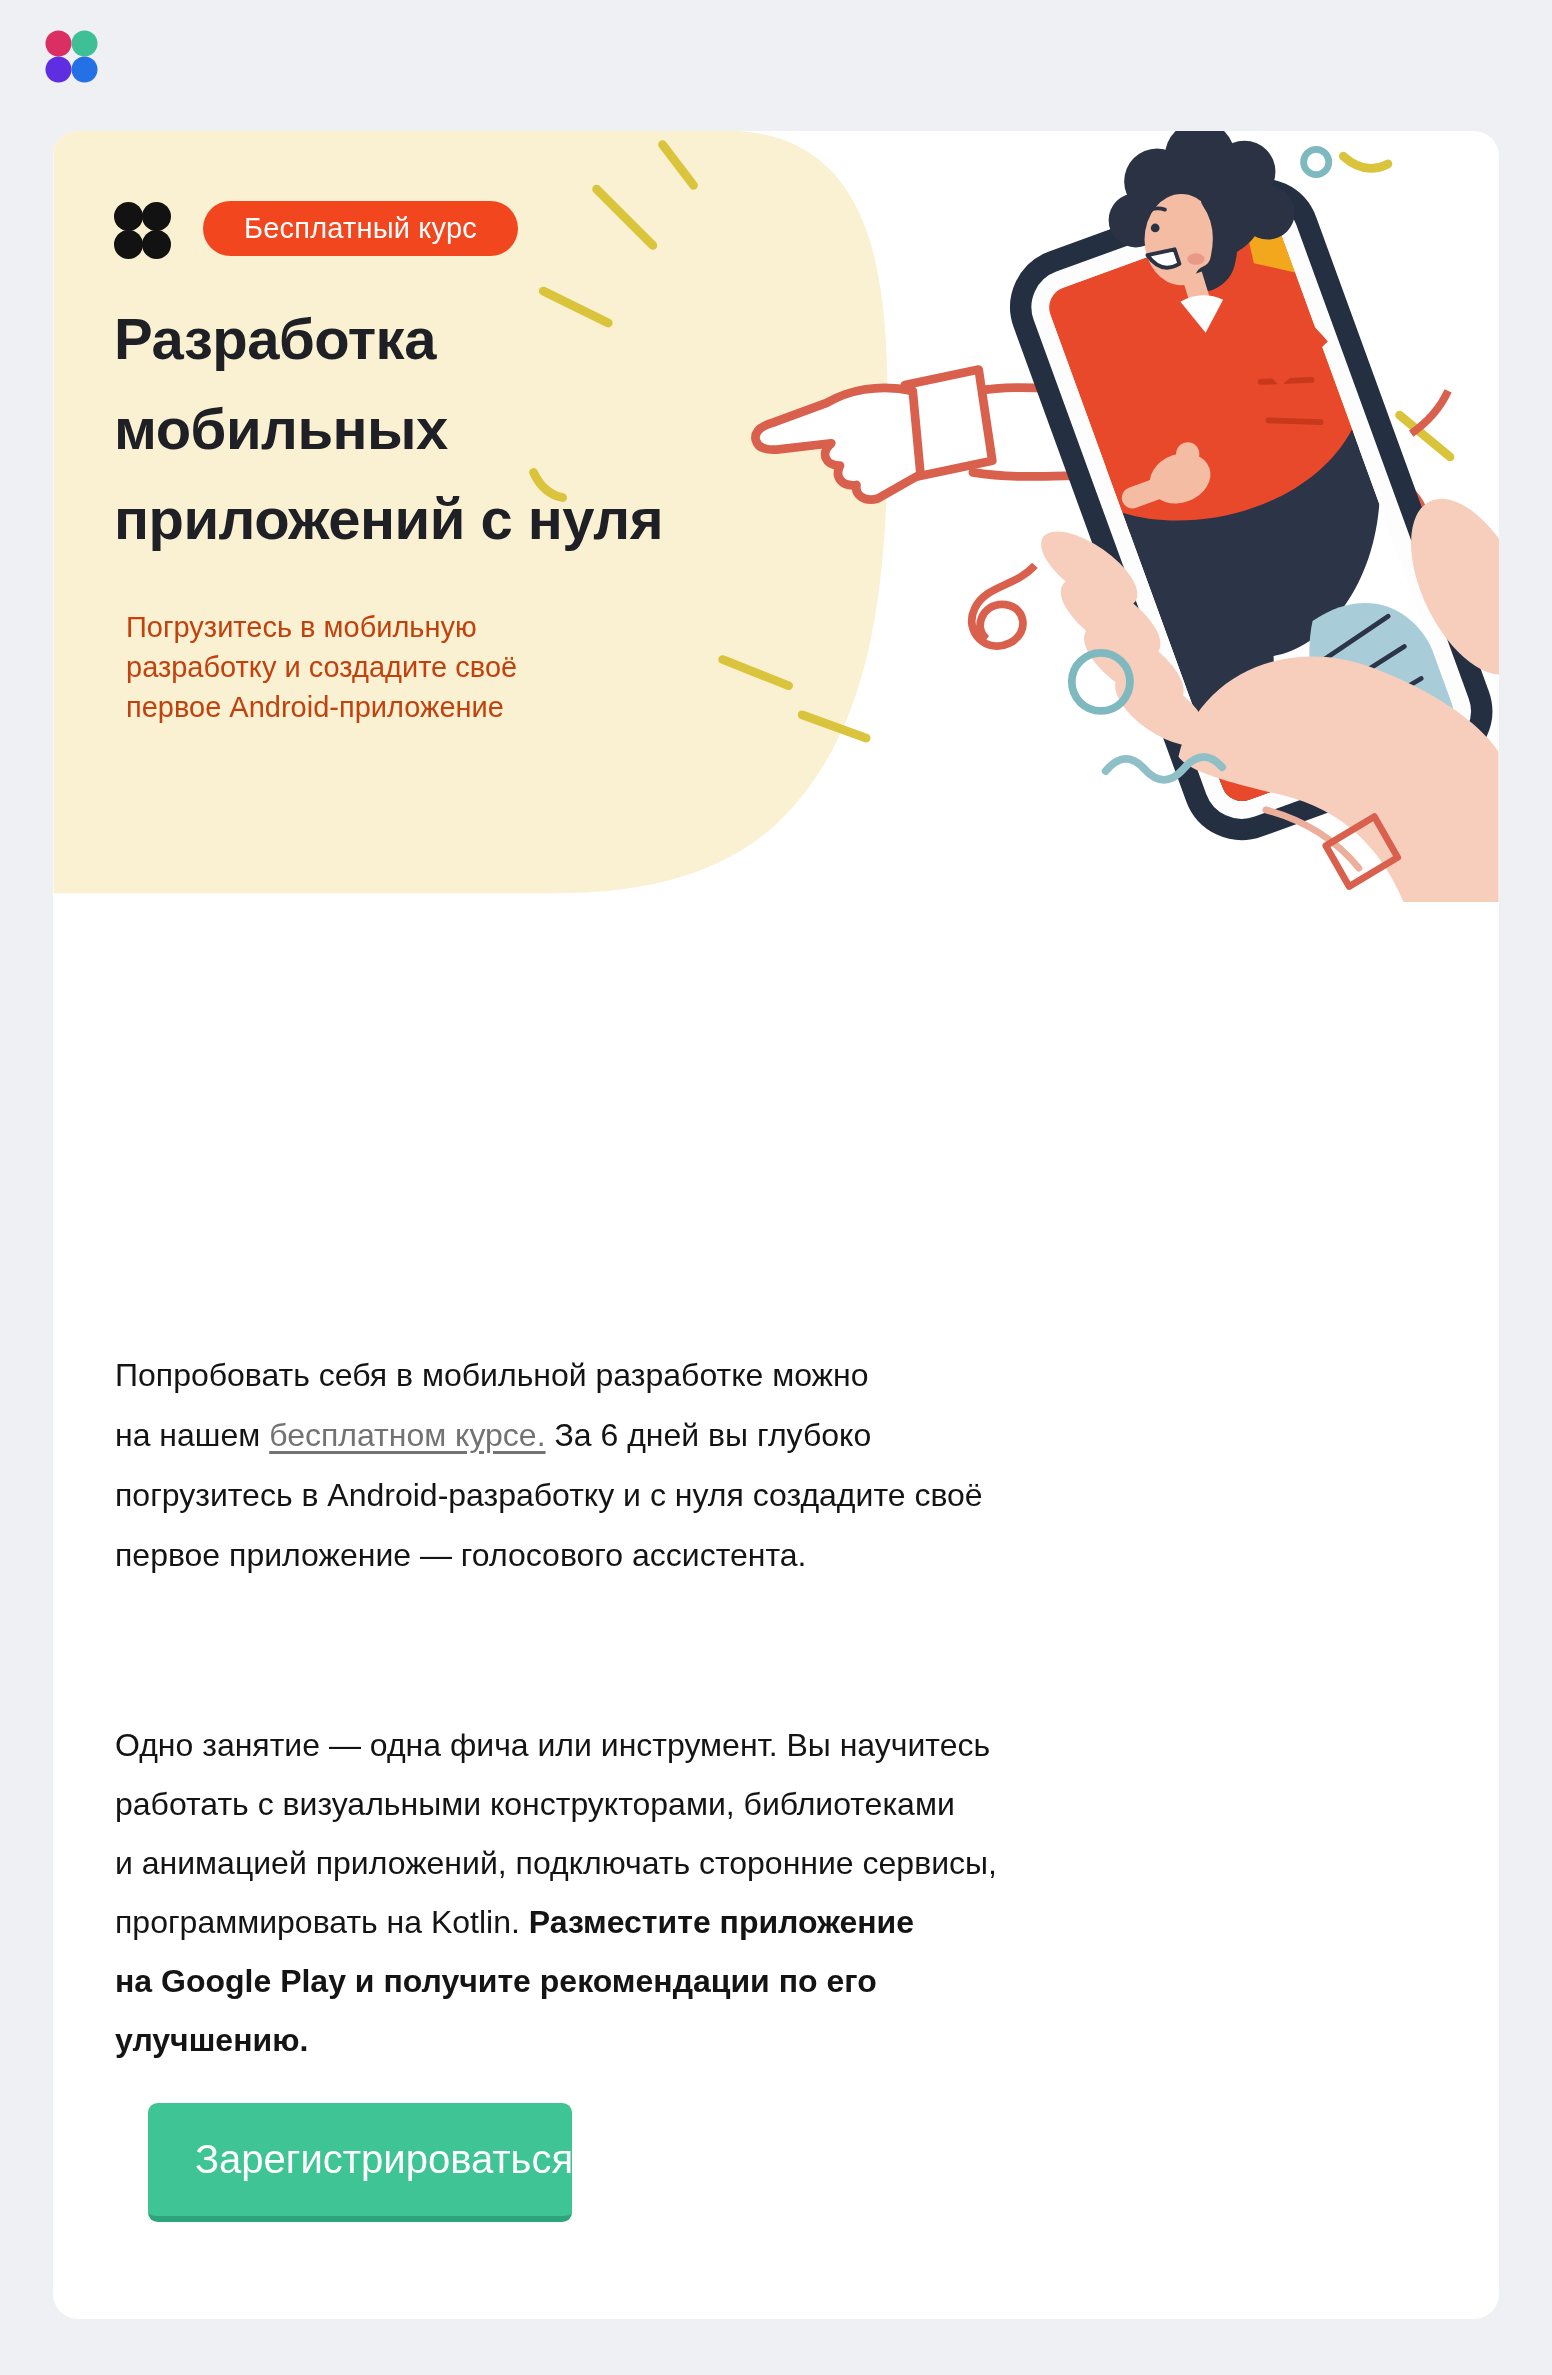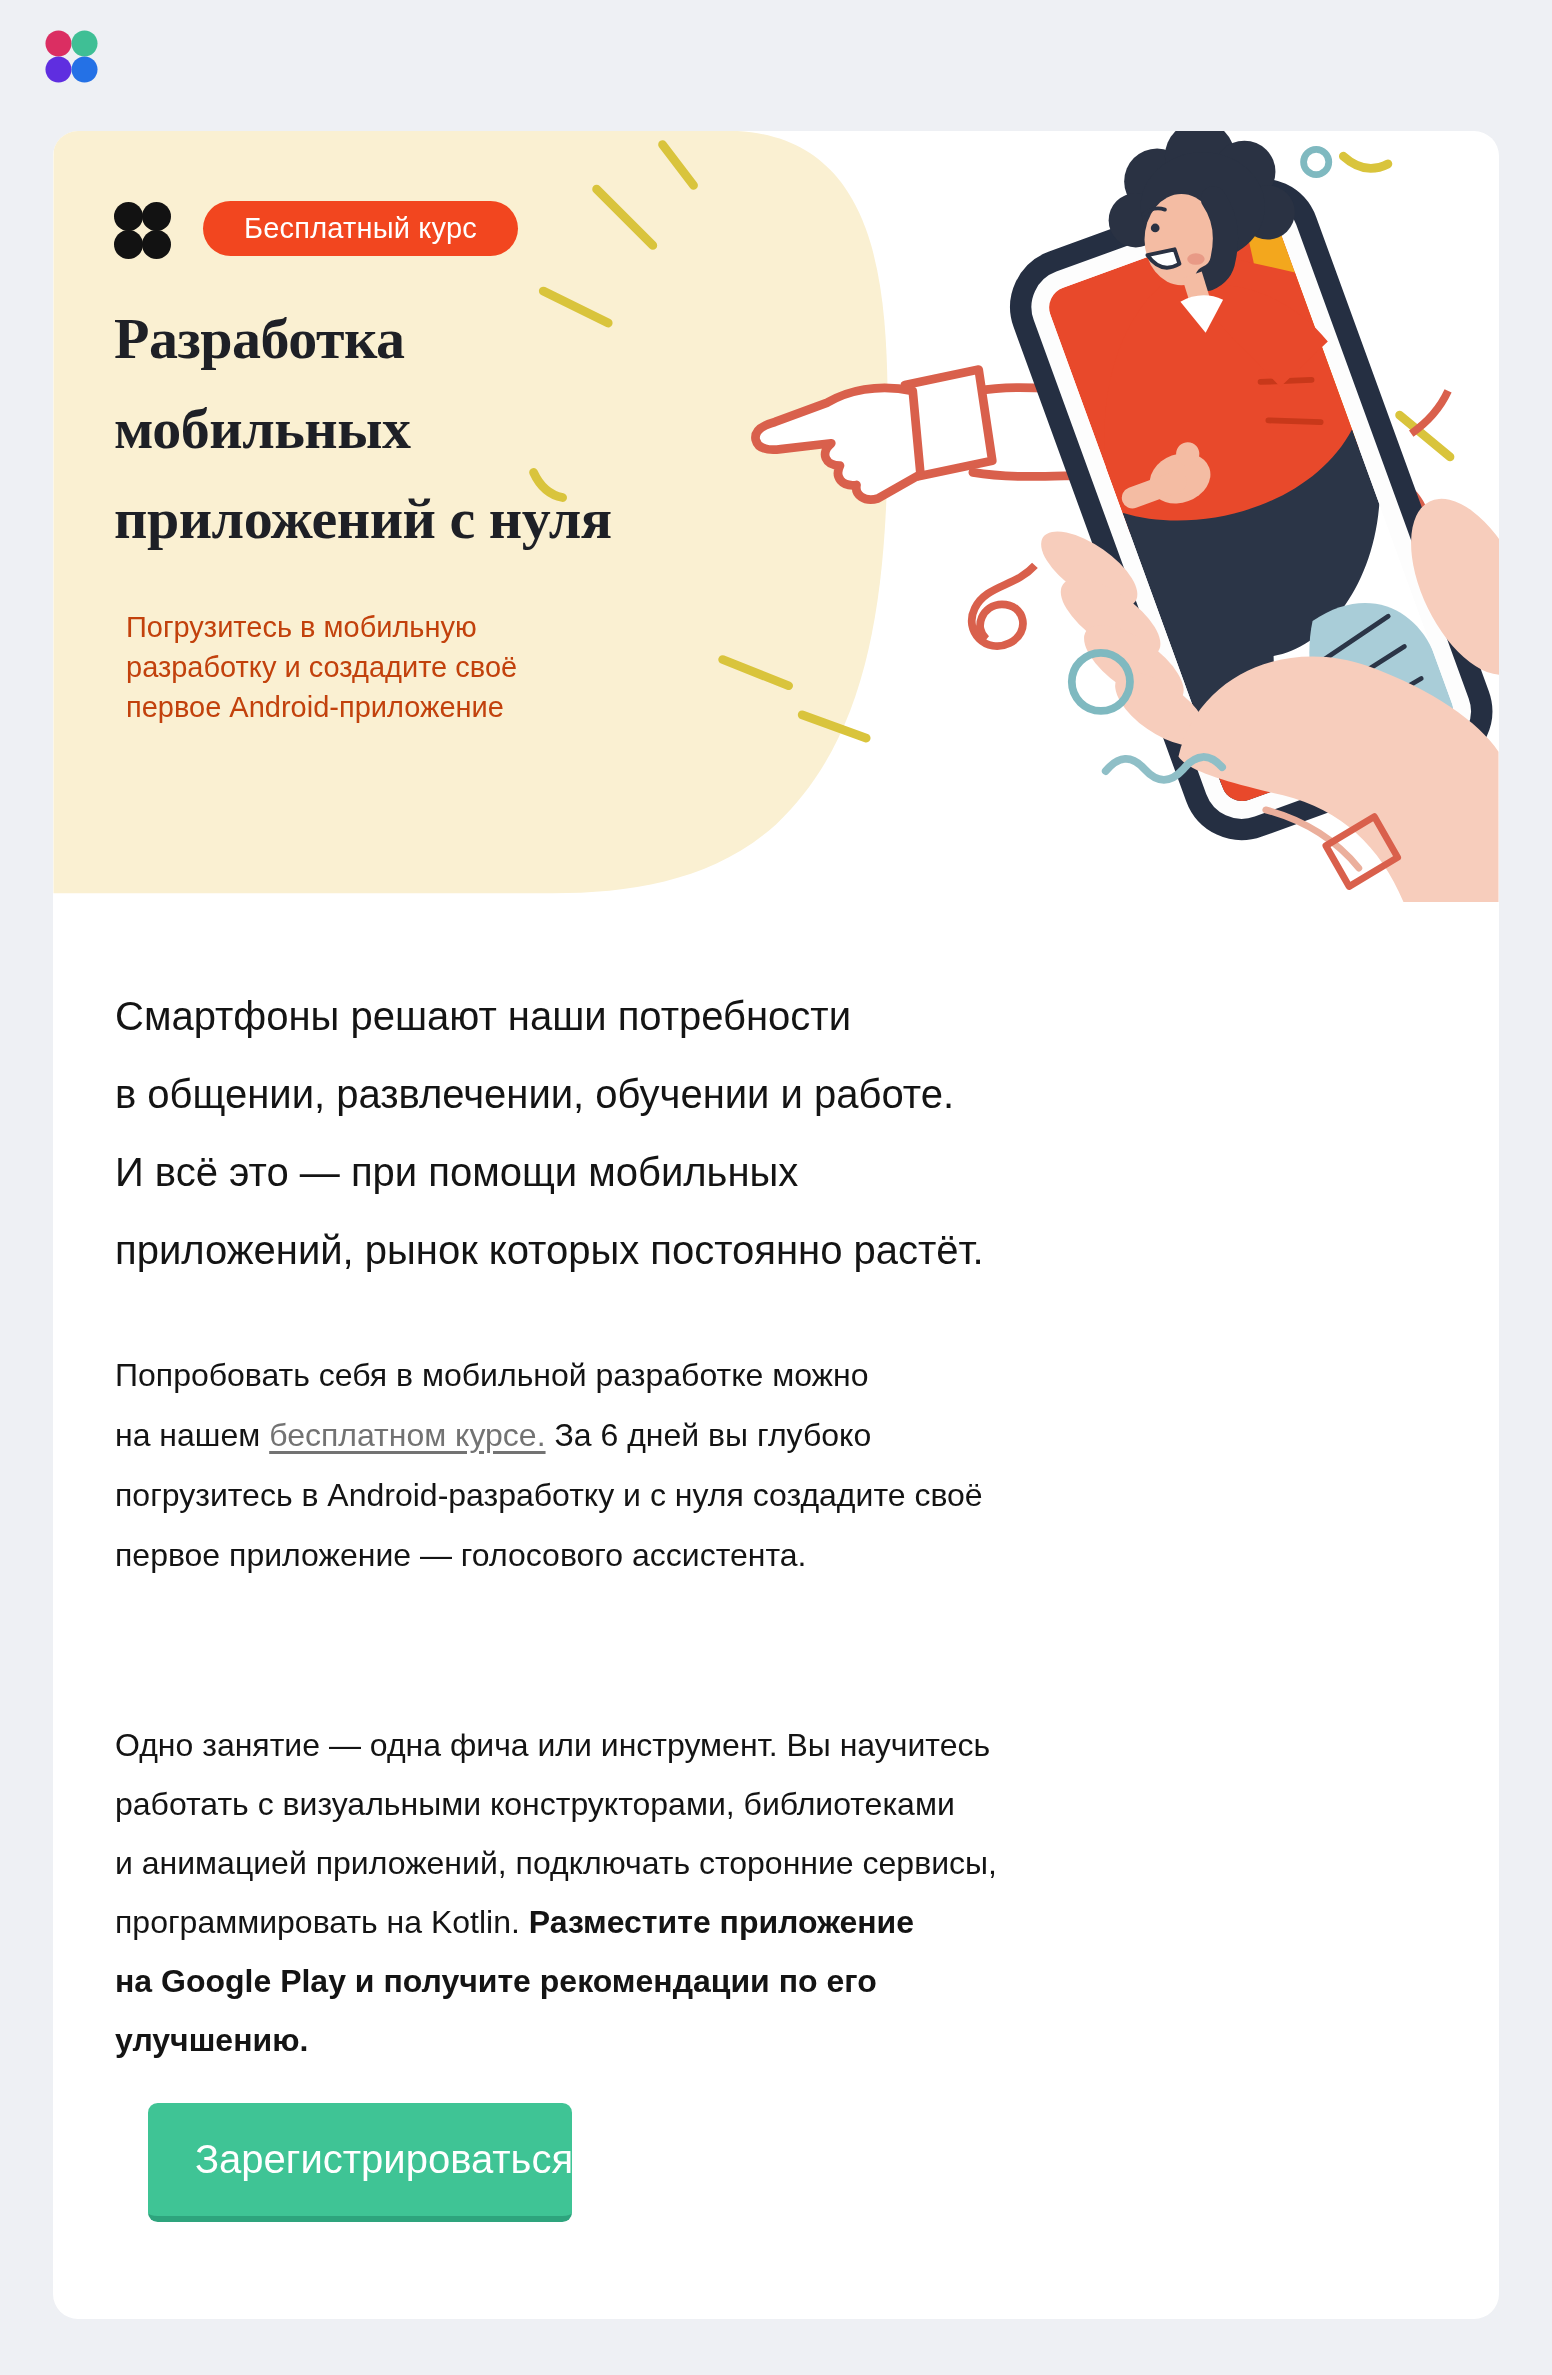--- a/index.html
+++ b/index.html
@@ -26,21 +26,21 @@
   .hero-icon{position:absolute;left:61px;top:71px;width:57px;height:57px;}
   .badge{
     position:absolute;left:150px;top:70px;height:55px;
     background:#F2461F;color:#FFFFFF;border-radius:28px;
     display:flex;align-items:center;padding:0 41px;
     font-size:29px;letter-spacing:0.2px;
   }
   .title{
     position:absolute;left:61px;top:163px;margin:0;width:873px;
     font-size:58px;line-height:90px;font-weight:bold;color:#1E2026;
-    letter-spacing:-0.5px;white-space:pre-line;font-family:Liberation Serif, serif;
+    letter-spacing:-0.5px;white-space:pre-line;
   }
   .subtitle{
     position:absolute;left:61px;top:464px;margin:12px;width:679px;
     font-size:29px;line-height:40px;color:#c2410c;white-space:pre-line;
   }
   .p1,.p2,.p3{position:absolute;margin:0;color:#141414;white-space:pre-line;width:1329px;left:62px;}
   .p1{top:846px;font-size:40px;line-height:78px;}
   .p2{top:1214px;font-size:32px;line-height:60px;}
   .p3{top:1585px;font-size:32px;line-height:59px;}
   .p3 b{font-weight:bold;}
@@ -177,24 +177,20 @@
     </div>
     <div class="badge">Бесплатный курс</div>
     <h1 class="title">Разработка
 мобильных
 приложений с нуля</h1>
     <p class="subtitle">Погрузитесь в мобильную
 разработку и создадите своё
 первое Android-приложение</p>
   </div>
 
-  <p class="p1">Смартфоны решают наши потребности
-в общении, развлечении, обучении и работе.
-И всё это — при помощи мобильных
-приложений, рынок которых постоянно растёт.</p>
 
   <p class="p2"><span>Попробовать себя в мобильной разработке можно
 на нашем </span><a class="link">бесплатном курсе.</a><span> За 6 дней вы глубоко
 погрузитесь в Android-разработку и с нуля создадите своё
 первое приложение — голосового ассистента.</span></p>
 
   <p class="p3"><span>Одно занятие — одна фича или инструмент. Вы научитесь
 работать с визуальными конструкторами, библиотеками
 и анимацией приложений, подключать сторонние сервисы,
 программировать на Kotlin. </span><b>Разместите приложение

